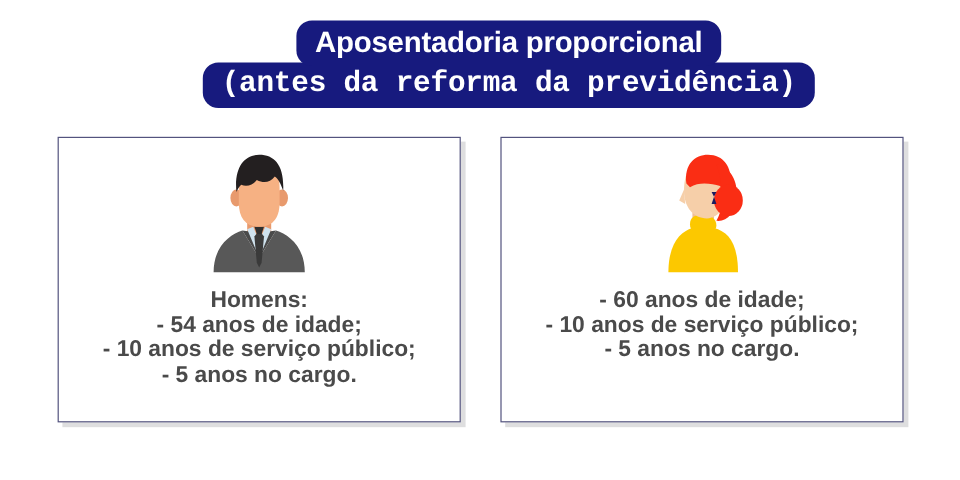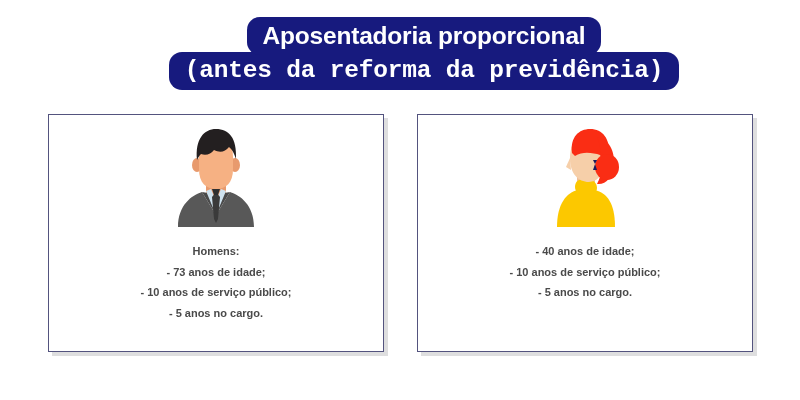--- a/index.html
+++ b/index.html
@@ -56,21 +56,21 @@
   .avatar-wrap{
     margin-top:8px;
     height:104px;
     display:flex; align-items:flex-end; justify-content:center;
   }
   .card-text{
     margin-top:14px;
     text-align:center;
     color:#4a4a4a;
     font-weight:bold;
-    font-size:11px;
+    font-size:19px;
     line-height:20.5px;
   }
   .card-text div{ white-space:nowrap; }
 </style>
 </head>
 <body>
 
 <div id="title-banner">
   <div class="banner-line" id="banner-line-1">Aposentadoria proporcional</div>
   <div class="banner-line" id="banner-line-2">(antes da reforma da previdência)</div>
@@ -98,21 +98,21 @@
         <ellipse cx="29" cy="38" rx="5" ry="7" fill="#e89a6d"></ellipse>
         <ellipse cx="67" cy="38" rx="5" ry="7" fill="#e89a6d"></ellipse>
 
         <path d="M31 30 C31 15 38 7 48 7 C58 7 65 15 65 30 L65 42 C65 56 58 62 48 62 C38 62 31 56 31 42 Z" fill="#f6b183"></path>
 
         <path d="M29 33 C27 12 36 2 48 2 C61 2 69 11 68 32 C66 26 64 22 61 20 C57 25 52 26 46 23 C43 27 38 29 33 27 C31 29 30 31 29 33 Z" fill="#231f20"></path>
       </svg>
     </div>
     <div class="card-text">
       <div>Homens:</div>
-      <div>- 73 anos de idade;</div>
+      <div>- 54 anos de idade;</div>
       <div>- 10 anos de serviço público;</div>
       <div>- 5 anos no cargo.</div>
     </div>
   </div>
 
   <div class="card">
     <div class="avatar-wrap">
       <svg width="96" height="100" viewBox="0 0 96 100">
 
         <path d="M40 50 L58 50 L58 70 L40 70 Z" fill="#f0be96"></path>
@@ -128,19 +128,19 @@
         <path d="M35 26 C33 10 42 2 53 2 C66 2 73 12 72 27 C71 36 70 42 68 48 C66 40 66 33 63 28 C56 26 46 24 38 29 Z" fill="#fa2d14"></path>
 
         <path d="M60 10 C72 12 78 24 77 38 C76 50 69 58 60 57 C65 48 66 38 64 28 C63 20 62 14 60 10 Z" fill="#fa2d14"></path>
 
         <ellipse cx="70" cy="40" rx="12" ry="13" fill="#fa2d14"></ellipse>
 
         <path d="M56 33 L60 33 L58 37 L60 43 L56 43 L58 37 Z" fill="#1b1b5e"></path>
       </svg>
     </div>
     <div class="card-text">
-      <div>- 40 anos de idade;</div>
+      <div>- 60 anos de idade;</div>
       <div>- 10 anos de serviço público;</div>
       <div>- 5 anos no cargo.</div>
     </div>
   </div>
 
 </div>
 
 </body></html>

